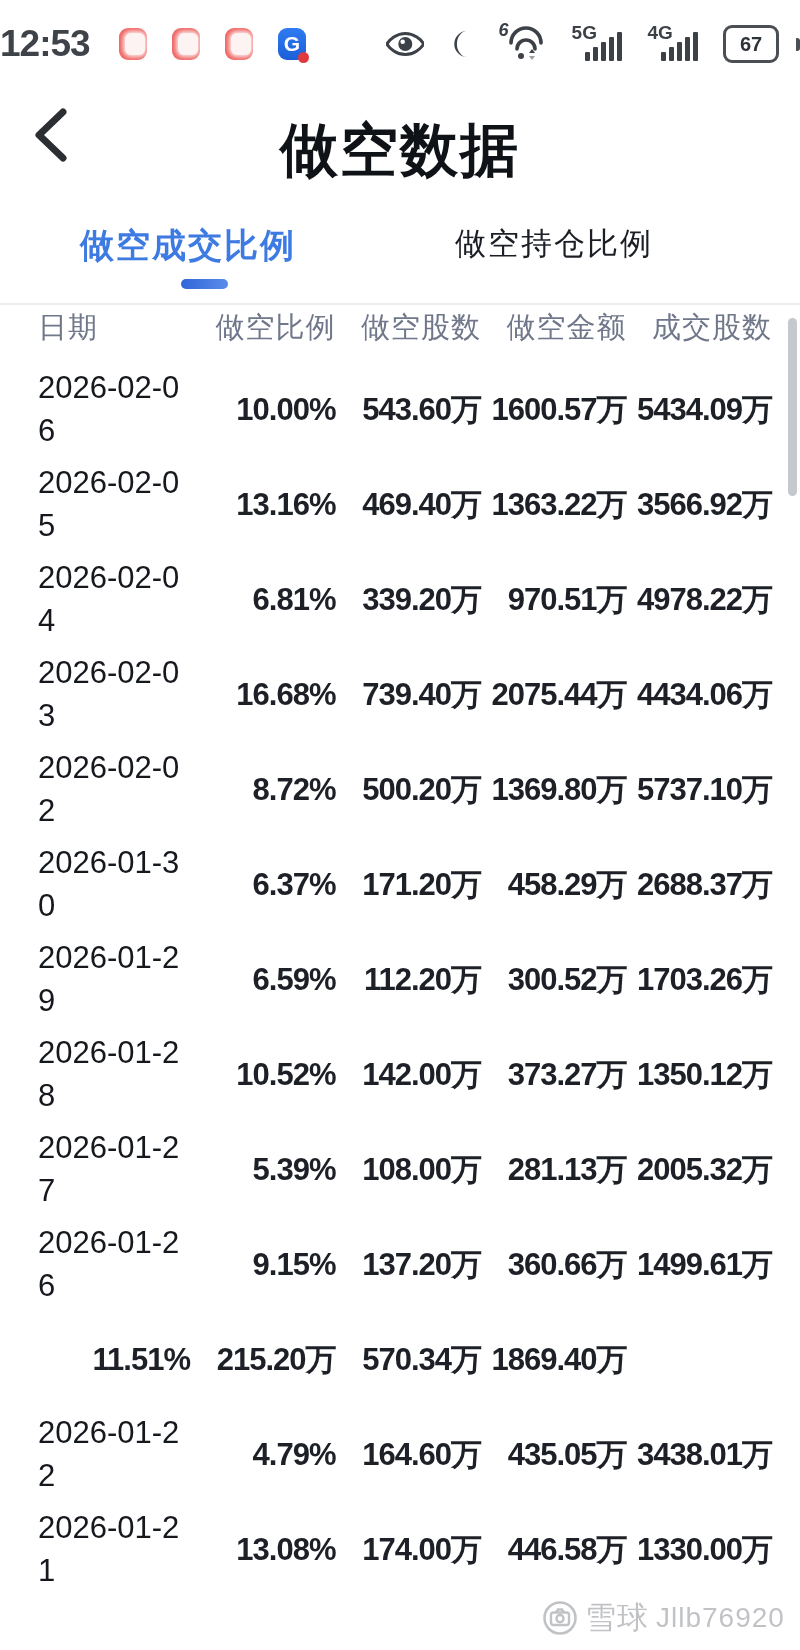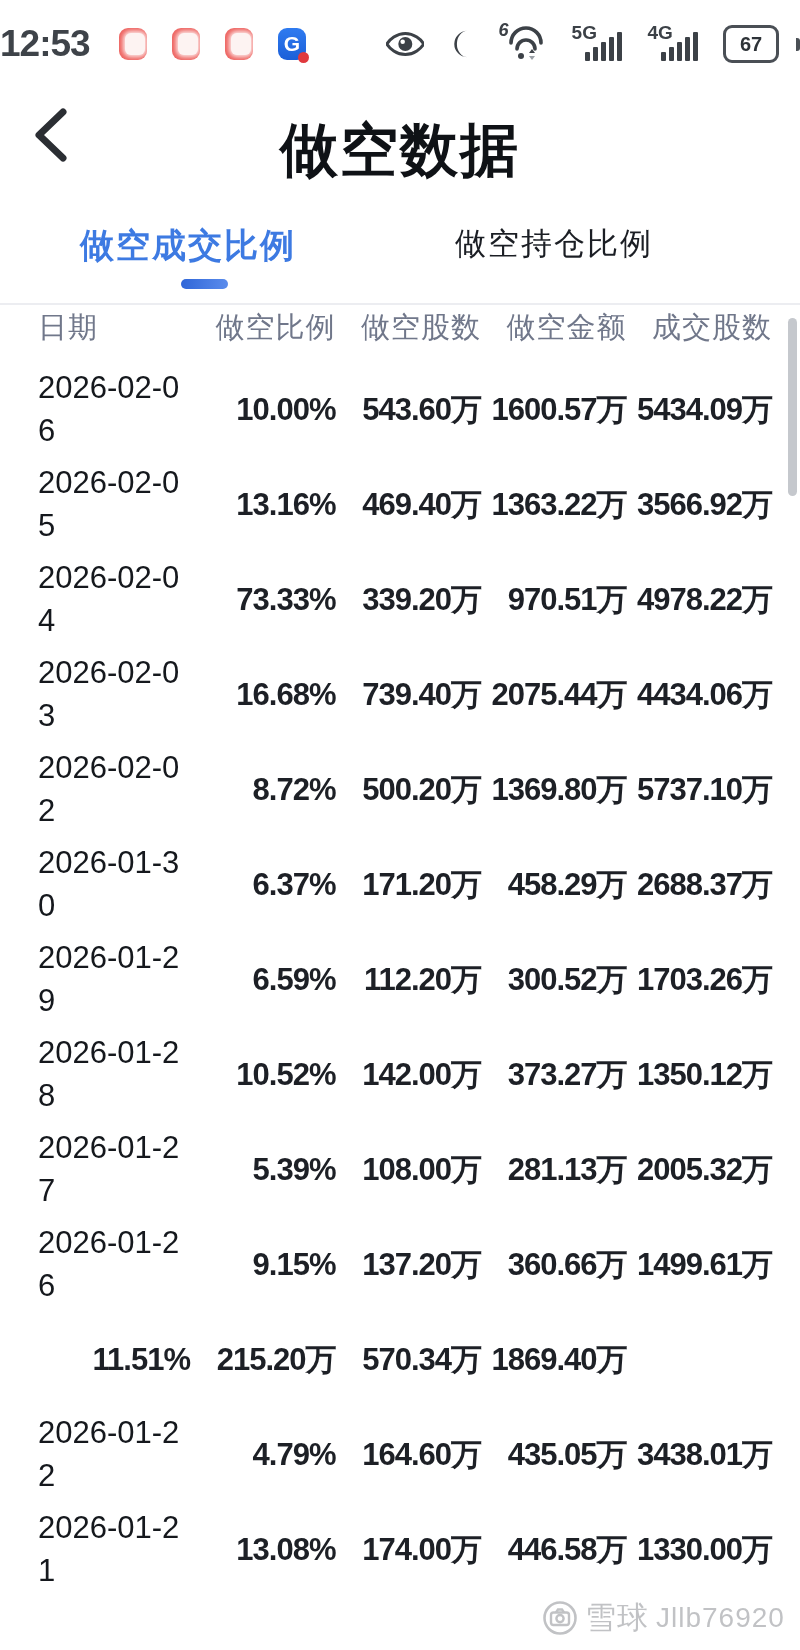--- a/index.html
+++ b/index.html
@@ -183,21 +183,21 @@
       </div>
       <div class="trow">
         <span class="cell date">2026-02-05</span>
         <span class="cell num">13.16%</span>
         <span class="cell num">469.40万</span>
         <span class="cell num">1363.22万</span>
         <span class="cell num">3566.92万</span>
       </div>
       <div class="trow">
         <span class="cell date">2026-02-04</span>
-        <span class="cell num">73.33%</span>
+        <span class="cell num">6.81%</span>
         <span class="cell num">339.20万</span>
         <span class="cell num">970.51万</span>
         <span class="cell num">4978.22万</span>
       </div>
       <div class="trow">
         <span class="cell date">2026-02-03</span>
         <span class="cell num">16.68%</span>
         <span class="cell num">739.40万</span>
         <span class="cell num">2075.44万</span>
         <span class="cell num">4434.06万</span>

